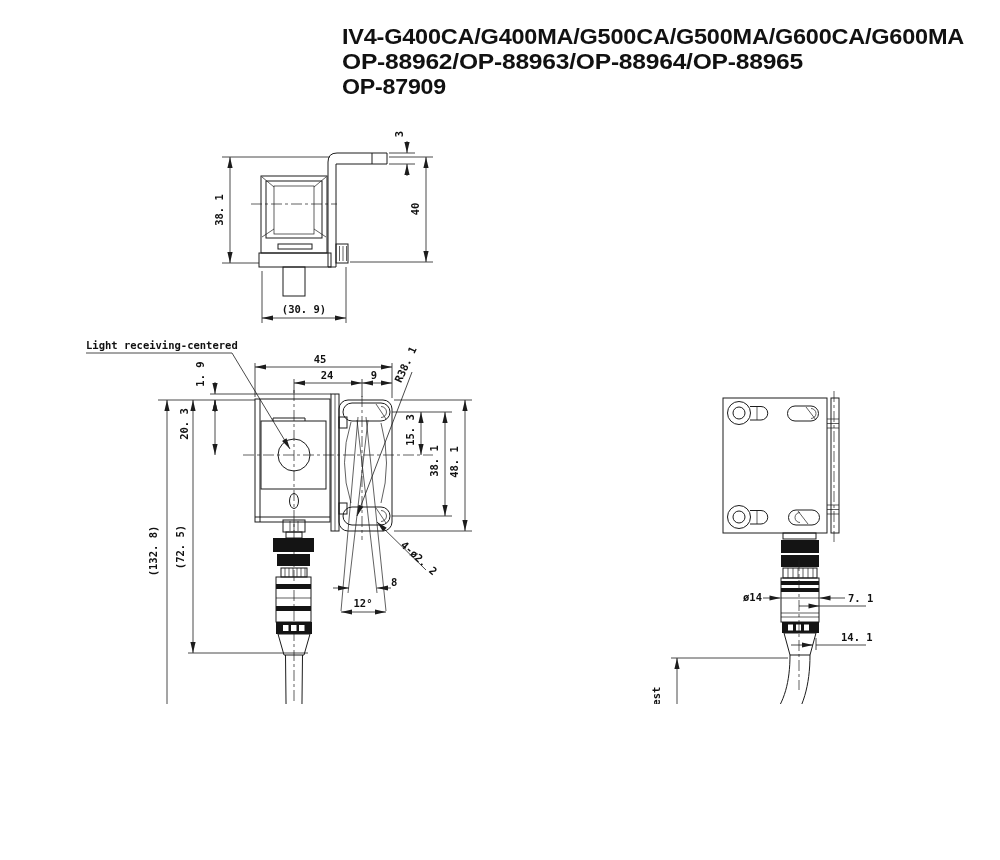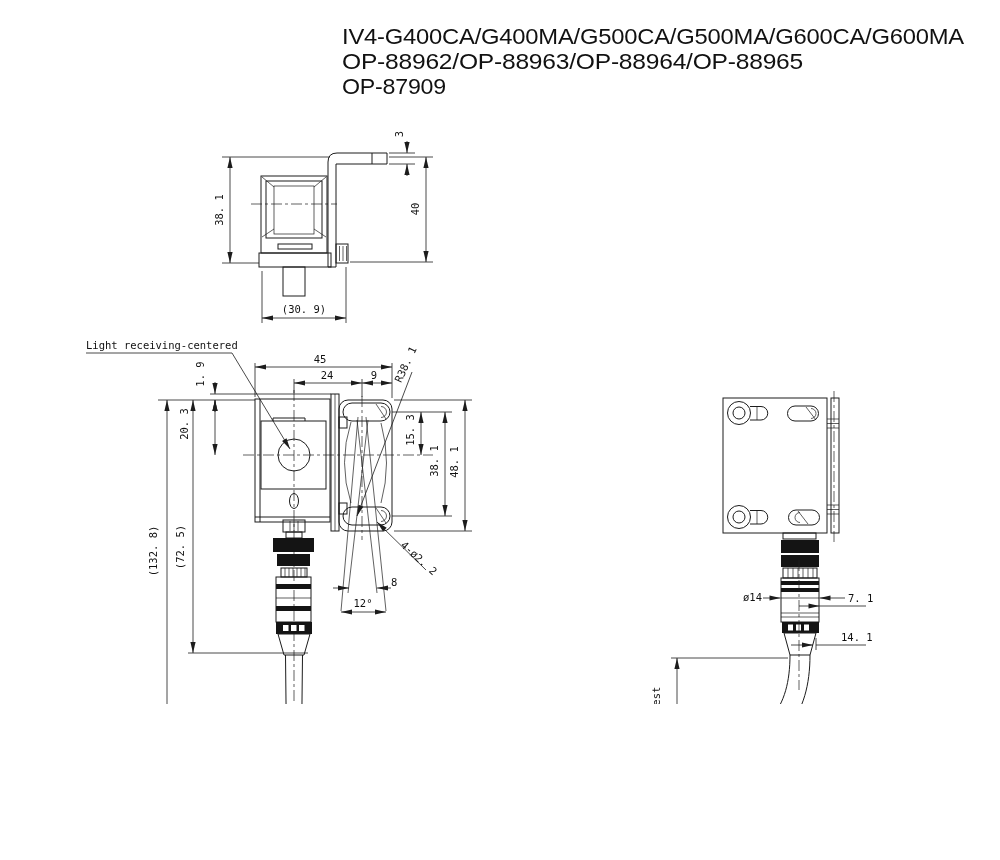--- a/index.html
+++ b/index.html
@@ -1,16 +1,16 @@
 <!DOCTYPE html>
 <html><head>
 <meta charset="utf-8">
 <style>
   html,body{margin:0;padding:0;background:#fff;}
-  .page{width:1000px;height:704px;background:#fff;position:relative;overflow:hidden;}
+  .page{width:1000px;height:704px;background:#fff;position:relative;overflow:hidden;font-weight:bold;}
   svg{display:block;}
   .ln{fill:none;stroke:#1c1c1c;stroke-width:1;}
   .lt{fill:none;stroke:#1c1c1c;stroke-width:.7;}
   .dm{fill:none;stroke:#1c1c1c;stroke-width:.8;}
   .cl{fill:none;stroke:#1c1c1c;stroke-width:.7;stroke-dasharray:11 3 3 3;}
   .fl{fill:#141414;stroke:none;}
   .wf{fill:#fff;stroke:none;}
   .tx{font-family:"DejaVu Sans Mono",monospace;font-size:10.5px;fill:#111;}
   .ttl{font-family:"Liberation Sans","DejaVu Sans",sans-serif;font-size:22px;fill:#111;letter-spacing:-.2px;}
 </style>

